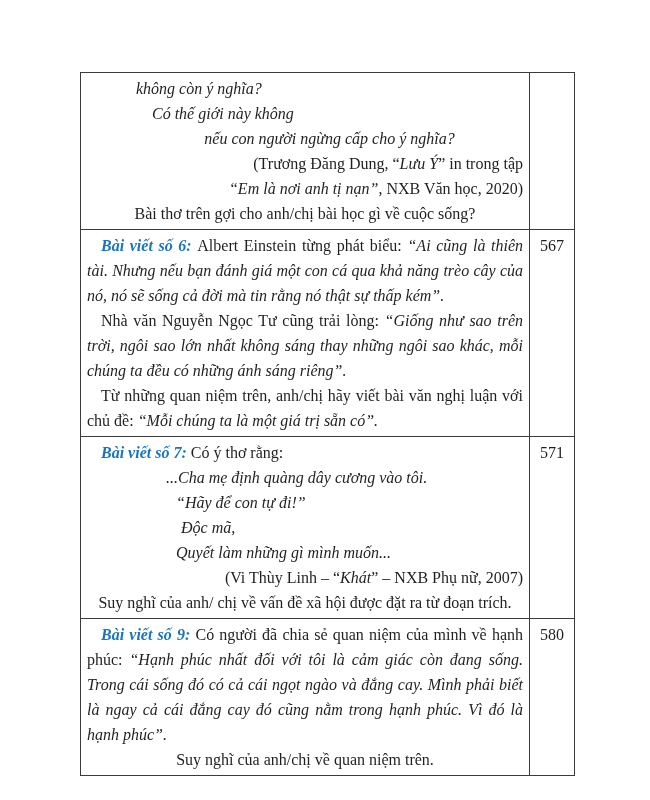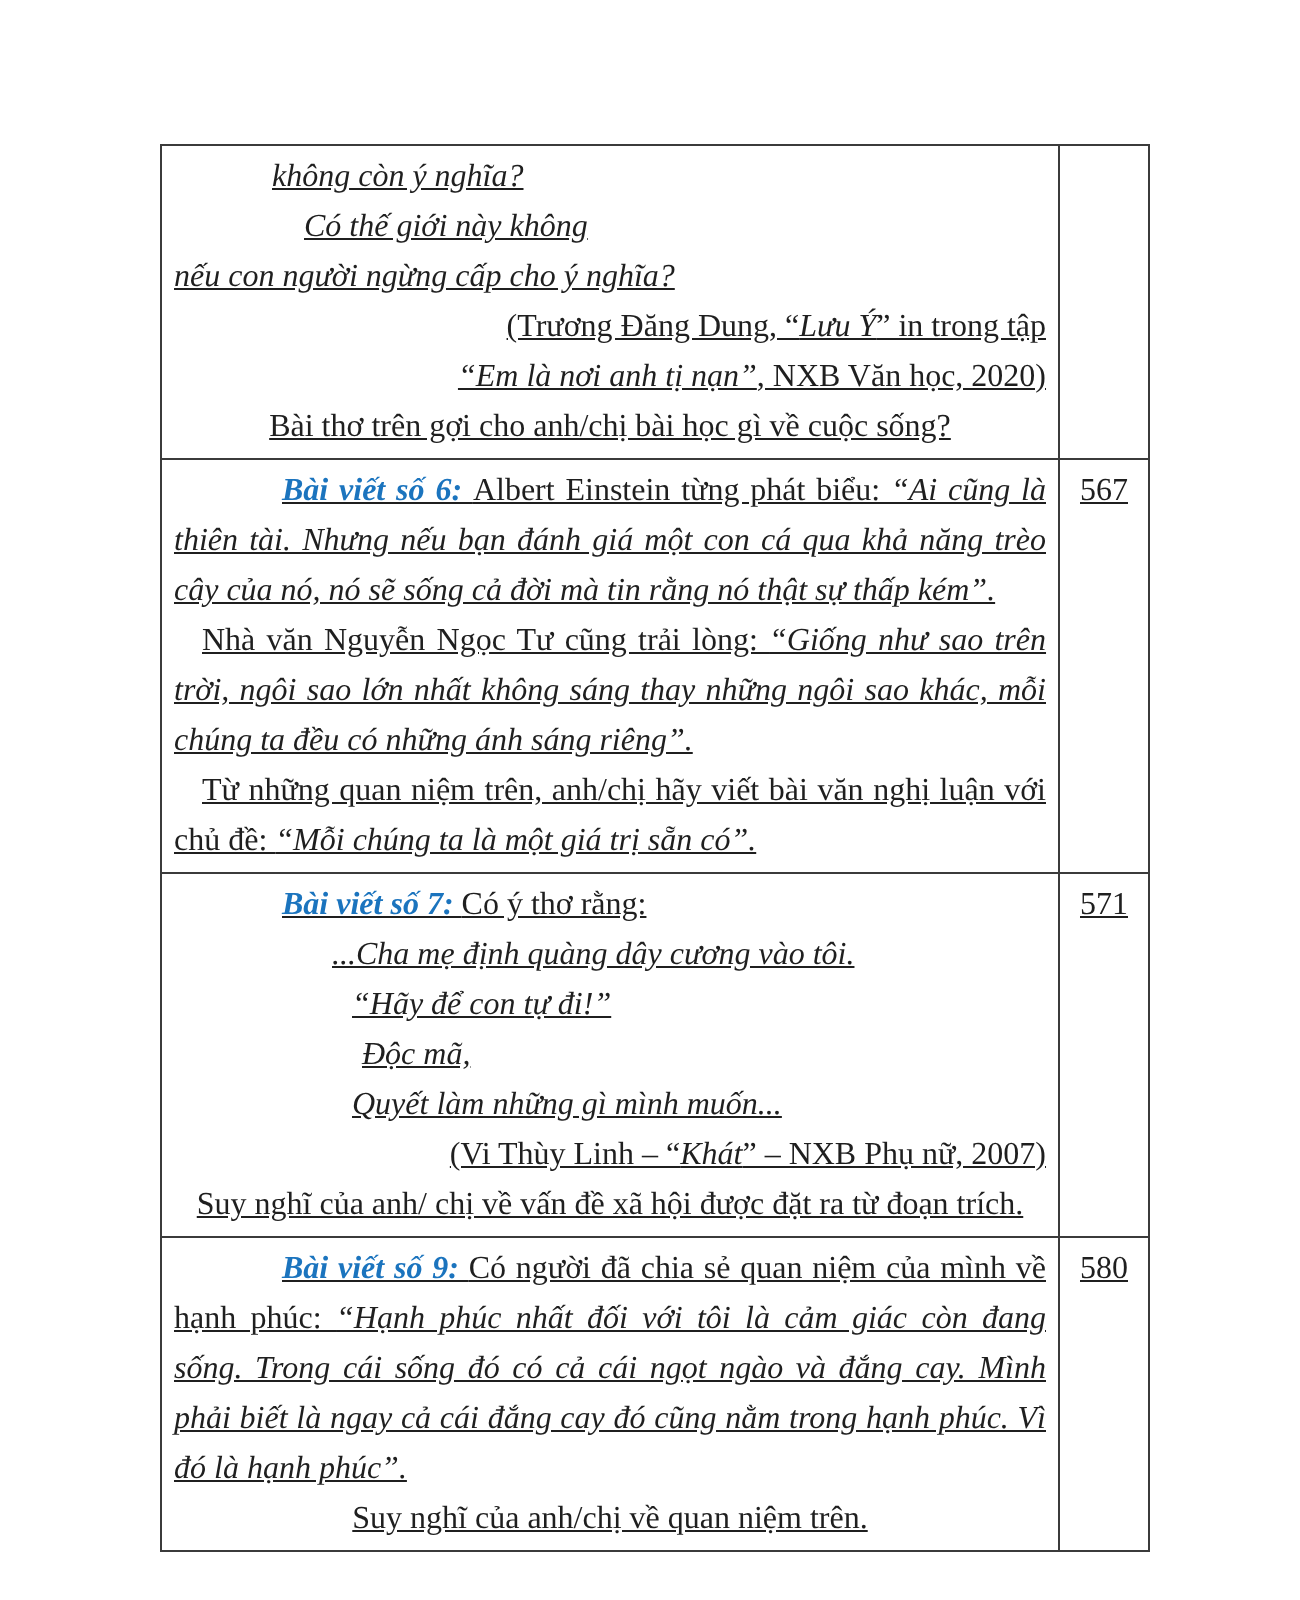--- a/index.html
+++ b/index.html
@@ -23,54 +23,52 @@
     border-collapse: collapse;
     table-layout: fixed;
     font-size: 16px;
     line-height: 25px;
   }
   table.toc td {
     border: 1.6px solid #3b3b3b;
     vertical-align: top;
     padding: 3px 6px;
     overflow: hidden;
-    text-decoration: underline;
   }
   td.content-cell { width: 436px; }
   td.page-cell {
     width: 32px;
     text-align: center;
     padding-top: 4px;
   }
   .block { margin: 0; }
   .block.para {
     text-align: justify;
     text-indent: 14px;
   }
   .block.verse { text-align: left; }
   .block.source { text-align: right; }
   .block.center { text-align: center; }
   .seg-roman { font-style: normal; text-align: center; }
   .seg-italic { font-style: italic; }
   .seg-label {
     font-style: italic;
     font-weight: bold;
-    margin-left: 40px;
   }
 </style>
 </head>
 <body style="background: rgb(255, 255, 255); color: rgb(31, 31, 31);">
 
 <table class="toc">
   <tbody>
       <tr>
         <td class="content-cell" style="height: 143px; border-color: rgb(59, 59, 59);">
           <div class="block verse" style="margin-left: 49px;"><span class="seg-italic">không còn ý nghĩa?</span></div>
           <div class="block verse" style="margin-left: 65px;"><span class="seg-italic">Có thế giới này không</span></div>
-          <div class="block verse" style=""><span class="seg-italic">nếu con người ngừng cấp cho ý nghĩa?</span></div>
+          <div class="block verse" style="margin-left: 49px; text-align: center;"><span class="seg-italic">nếu con người ngừng cấp cho ý nghĩa?</span></div>
           <div class="block source"><span class="seg-roman">(Trương Đăng Dung, “</span><span class="seg-italic">Lưu Ý</span><span class="seg-roman">” in trong tập</span></div>
           <div class="block source"><span class="seg-italic">“Em là nơi anh tị nạn”</span><span class="seg-roman">, NXB Văn học, 2020)</span></div>
           <div class="block center"><span class="seg-roman">Bài thơ trên gợi cho anh/chị bài học gì về cuộc sống?</span></div>
         </td>
         <td class="page-cell" style="border-color: rgb(59, 59, 59);"></td>
       </tr>
       <tr>
         <td class="content-cell" style="height: 174px; border-color: rgb(59, 59, 59);">
           <div class="block para"><span class="seg-label" style="color: rgb(27, 116, 190);">Bài viết số 6: </span><span class="seg-roman">Albert Einstein từng phát biểu: </span><span class="seg-italic">“Ai cũng là thiên tài. Nhưng nếu bạn đánh giá một con cá qua khả năng trèo cây của nó, nó sẽ sống cả đời mà tin rằng nó thật sự thấp kém”.</span></div>
           <div class="block para"><span class="seg-roman">Nhà văn Nguyễn Ngọc Tư cũng trải lòng: </span><span class="seg-italic">“Giống như sao trên trời, ngôi sao lớn nhất không sáng thay những ngôi sao khác, mỗi chúng ta đều có những ánh sáng riêng”.</span></div>

